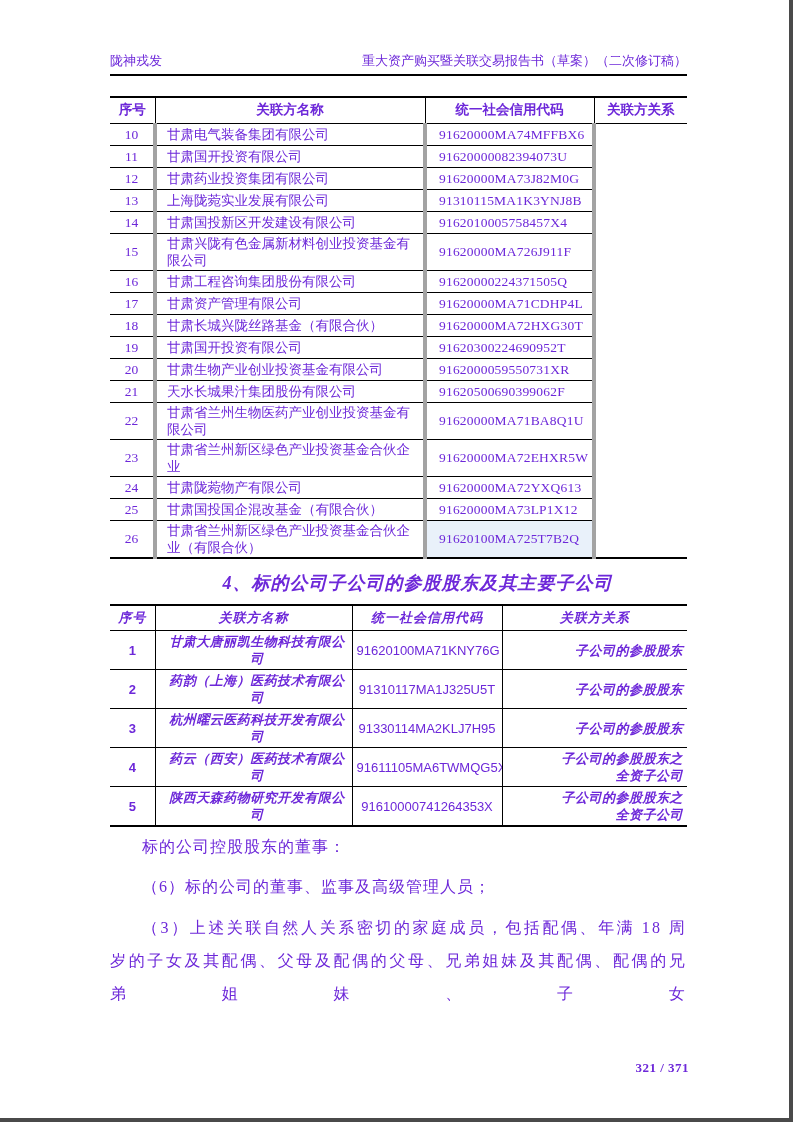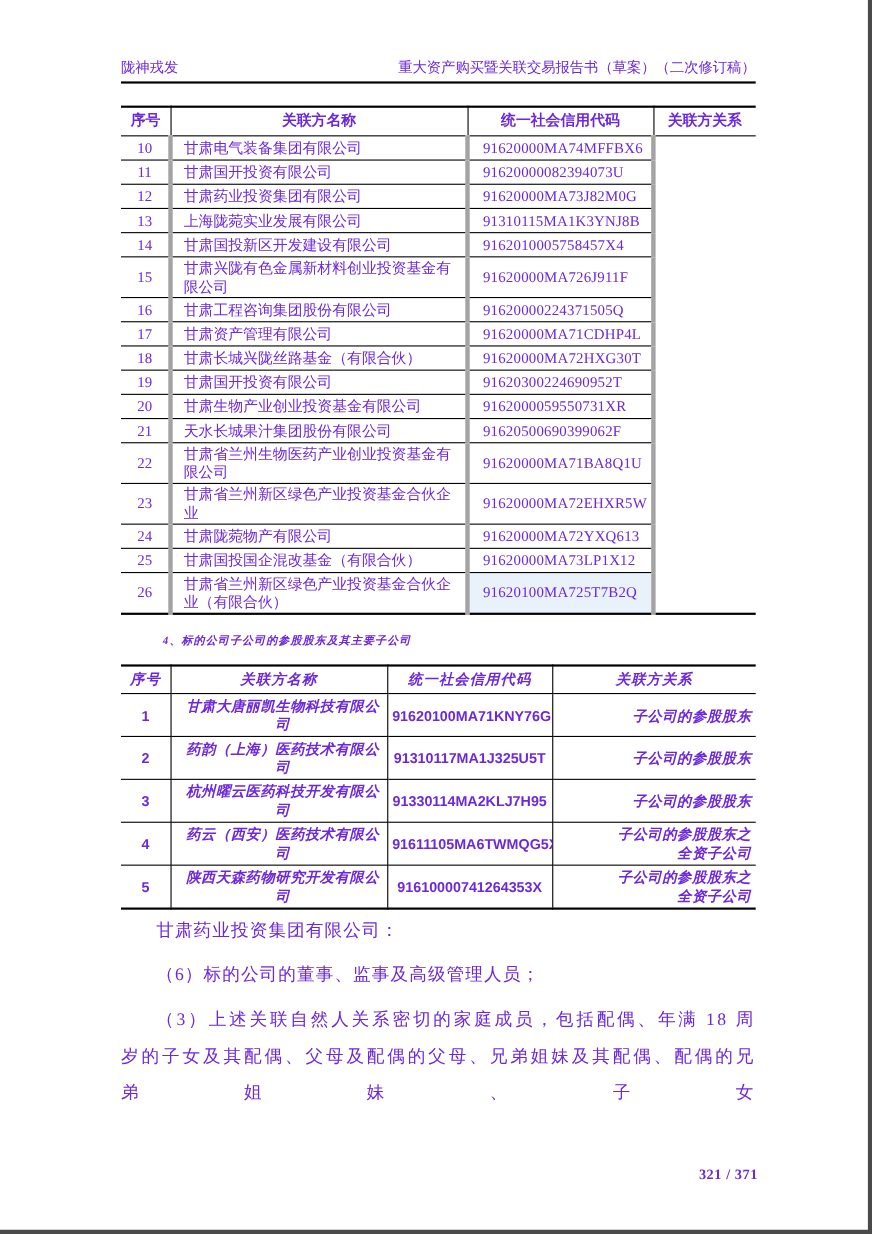--- a/index.html
+++ b/index.html
@@ -36,39 +36,39 @@
     border-right: 4px solid #a3a3a3; border-bottom: 1px solid #000;
   }
   .t1 td.seq { text-align: center; }
   .t1 td.name { padding-left: 10px; }
   .t1 td.code { padding-left: 12px; letter-spacing: 0.2px; margin-top: 12px; }
   .t1 td.merged { border-right: none; border-bottom: none; }
   .hl { background: #e9f1fa; }
   
   .h4 {
     margin: 12px 0 0 0; padding-left: 38px;
-    font-size: 10px; font-weight: bold; font-style: italic;
-    line-height: 24px; letter-spacing: 1px;
+    font-size: 18px; font-weight: bold; font-style: italic;
+    line-height: 24px; letter-spacing: 1px; text-align: center;
   }
   .t2 { margin-top: 9px; }
   .t2 th {
     font-size: 13px; font-weight: bold; font-style: italic; text-align: center;
     height: 26px; border-bottom: 1px solid #000; border-right: 1px solid #000;
     padding: 2px; letter-spacing: 1px;
   }
   .t2 th:last-child { border-right: none; }
   .t2 td {
     font-size: 13px; line-height: 17px; height: 25px; padding: 2px 4px;
     border-right: 1px solid #000; border-bottom: 1px solid #000;
   }
   .t2 td:last-child { border-right: none; }
   .t2 tr:last-child td { border-bottom: none; }
   .t2 .num { font-family: "Liberation Sans", "DejaVu Sans", sans-serif; font-weight: bold; text-align: center; }
   .t2 .kname { font-weight: bold; font-style: italic; padding-left: 11px; letter-spacing: 0.5px; text-align: center; }
-  .t2 .kcode { font-family: "Liberation Sans", "DejaVu Sans", sans-serif; font-weight: bold; text-align: center; }
+  .t2 .kcode { font-family: "Liberation Sans", "DejaVu Sans", sans-serif; font-weight: normal; text-align: center; }
   .t2 .krel  { font-weight: bold; font-style: italic; text-align: right; white-space: pre-line; letter-spacing: 0.5px; }
   
   .s5-title { margin: 11px 0 0 0; font-size: 16px; line-height: 38px; padding-left: 33px; letter-spacing: 0.5px; }
   .bodyp { margin: 0; font-size: 16px; line-height: 40px; text-indent: 2em; letter-spacing: 1px; }
   .bodyp.justify {
     line-height: 33px; margin-top: 4px; letter-spacing: 2.2px;
     text-align: justify; text-align-last: justify;
   }
   .footer-page {
     position: absolute; right: 104px; top: 1060px;
@@ -232,19 +232,19 @@
     <tr>
       <td class="num">5</td>
       <td class="kname">陕西天森药物研究开发有限公司</td>
       <td class="kcode">91610000741264353X</td>
       <td class="krel">子公司的参股股东之
 全资子公司</td>
     </tr>
   </tbody>
     </table>
 
-  <p class="bodyp">甘肃药业投资集团有限公司：</p>
+  <p class="bodyp">标的公司控股股东的董事：</p>
   <p class="bodyp">（6）标的公司的董事、监事及高级管理人员；</p>
   <p class="bodyp justify">（3）上述关联自然人关系密切的家庭成员，包括配偶、年满 18 周岁的子女及其配偶、父母及配偶的父母、兄弟姐妹及其配偶、配偶的兄弟姐妹、子女</p>
 
   <div class="footer-page">321 / 371</div>
 
 </div>
 
 </body></html>

